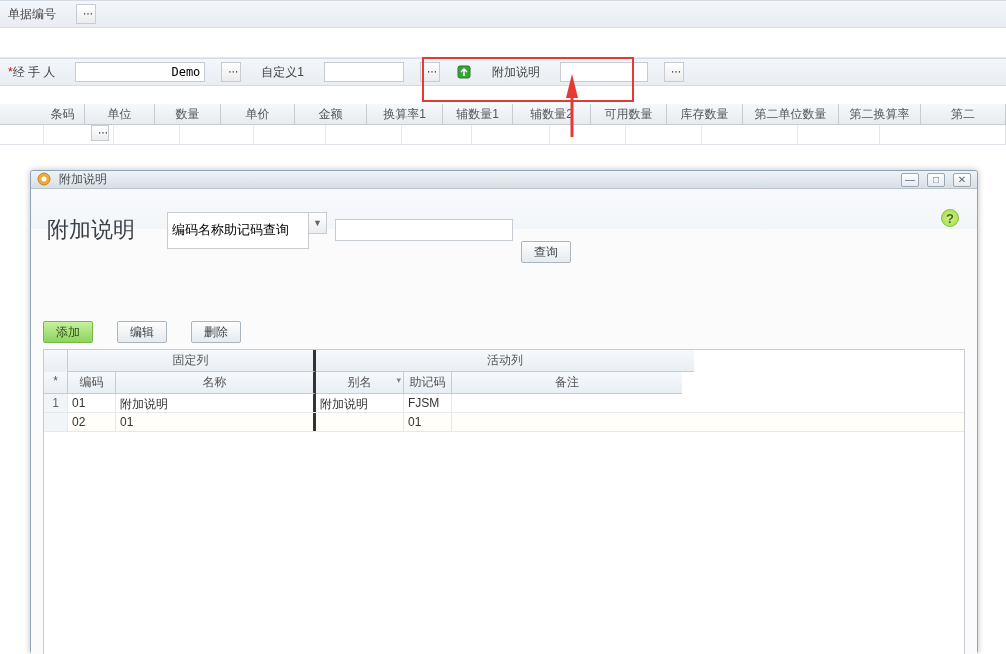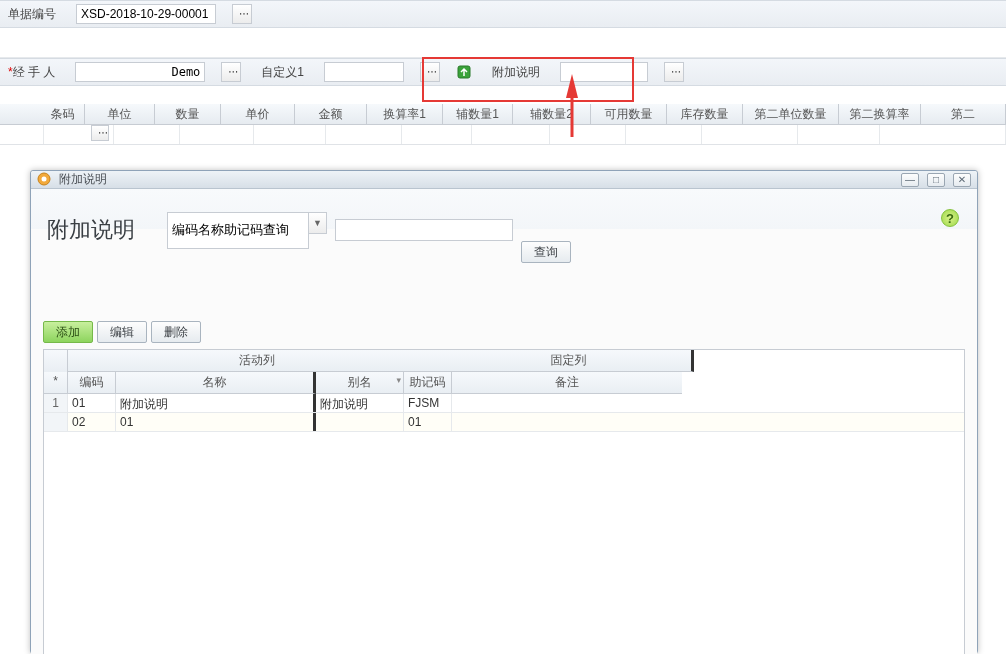--- a/index.html
+++ b/index.html
@@ -140,21 +140,21 @@
     cursor:pointer;
     color:#3a3f44;
     font-size:12px;
     margin-top:44px;
   }
   .btn.green {
     background: linear-gradient(#c8ef9d,#8dd45e);
     border-color:#76b94a;
     color:#2a4d13;
   }
-  .toolbar { display:flex; gap:4px; padding: 4px 0 6px 0; }
+  .toolbar { display:flex; gap:24px; padding: 4px 0 6px 0; }
   .help-icon {
     position:absolute; right:18px; top:38px;
     width:18px;height:18px;border-radius:50%;
     background:radial-gradient(#d9f28a,#9dd84a);
     color:#3b6b12; text-align:center; line-height:18px; font-weight:bold; font-size:13px;
     border:1px solid #85c23c;
     cursor:pointer;
   }
   
   .ptable { border:1px solid #c7ccd3; background:#fff; }
@@ -204,21 +204,20 @@
     pointer-events:none;
   }
   .split-thick { border-right:3px solid #333 !important; }
   .w-rownum{width:24px}.w-code{width:48px}.w-name{width:200px}.w-alias{width:88px}.w-mnem{width:48px}.w-remark{width:230px}
 </style>
 </head>
 <body>
 
 <div class="form-row">
   <span class="label">单据编号</span>
-  <input class="text-input" style="width: 140px;" value="XSD-2018-10-29-00001">
   <button class="ellipsis-btn">⋯</button>
 </div>
 
 <div style="height:30px;background:#fff;border-bottom:1px solid #e6e9ec"></div>
 
 <div class="form-row">
   <span class="label"><span class="req">*</span><span>经 手 人</span></span>
   <input class="text-input" style="width: 130px; font-family: monospace; text-align: right;" value="Demo">
   <button class="ellipsis-btn">⋯</button>
   <span class="label">自定义1</span>
@@ -310,22 +309,22 @@
     </div>
     <div class="help-icon">?</div>
     <div class="toolbar">
       <button class="btn green">添加</button>
       <button class="btn">编辑</button>
       <button class="btn">删除</button>
     </div>
     <div class="ptable">
       <div class="group-row">
         <div class="group w-rownum" style="border-bottom:none"></div>
+        <div class="group split-thick" style="width:248px">固定列</div>
         <div class="group" style="width:378px;border-right:none">活动列</div>
-        <div class="group split-thick" style="width:248px">固定列</div>
       </div>
       <div class="head-row">
         <div class="h w-rownum">*</div>
         <div class="h w-code">编码</div>
         <div class="h w-name split-thick">名称</div>
         <div class="h w-alias"><span>别名</span><span class="filter-icon">▾</span></div>
         <div class="h w-mnem">助记码</div>
         <div class="h w-remark" style="border-right:none">备注</div>
       </div>
       <div class="body-row">

